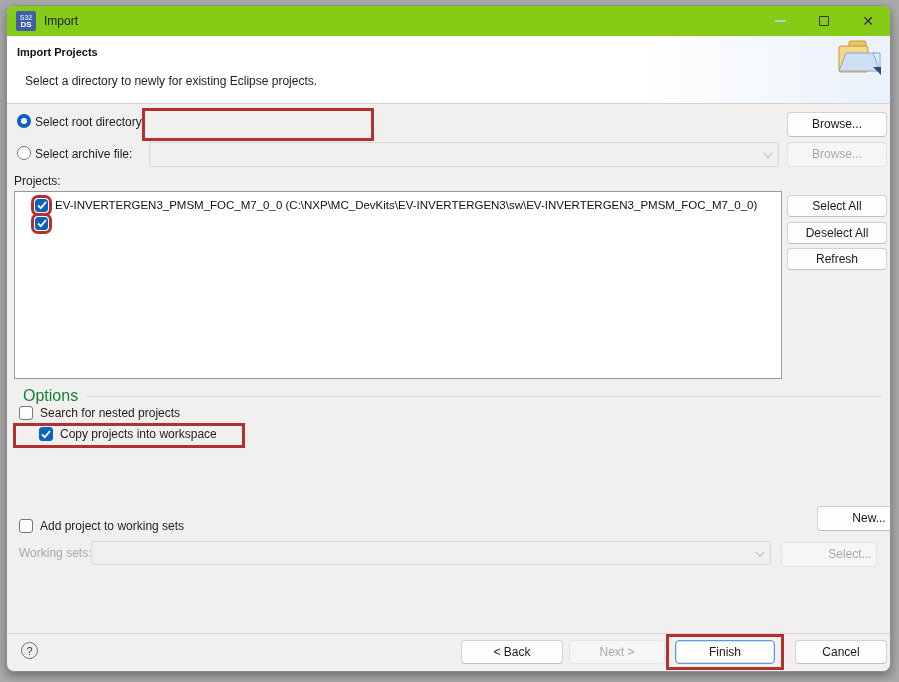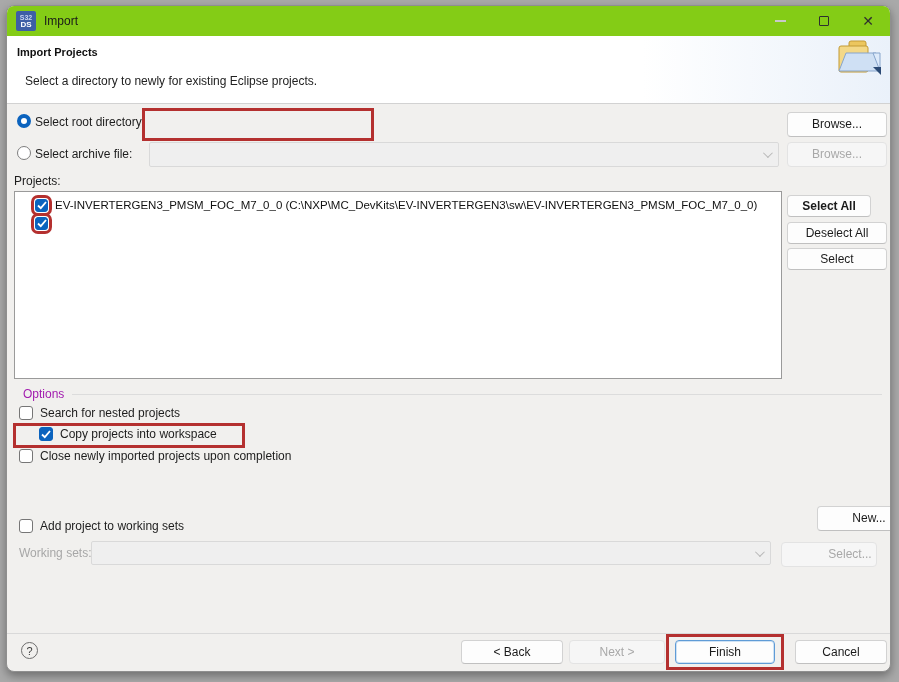--- a/index.html
+++ b/index.html
@@ -76,21 +76,21 @@
   .combo.disabled .chev { border-color:#b9b9b9; }
   .btn {
     position:absolute; height:25px; background:#fdfdfd;
     border:1px solid #d2d2d2; border-bottom-color:#c0c0c0; border-radius:4px;
     font-size:12px; color:#1a1a1a; text-align:center; line-height:23px;
   }
   .btn.disabled { background:#f6f6f6; border-color:#e3e3e3; color:#a8a8a8; }
   .btn.default { border:1px solid #5f9bd6; box-shadow:inset 0 0 0 1px #cfe2f4; }
   .annot { position:absolute; border:3px solid #b4302f; pointer-events:none; }
   .grp-label { display:flex; align-items:center; position:absolute; left:16px; right:8px; }
-  .grp-label span { color:#a21caf; font-size:12px; margin-right:8px; }
+  .grp-label span { color:#15803d; font-size:16px; margin-right:8px; }
   .grp-label i { flex:1; height:1px; background:#dcdcdc; }
   .cbx-row { position:absolute; left:12px; display:flex; align-items:center; gap:7px; font-size:12px; }
   
   .listbox {
     position:absolute; left:7px; top:185px; width:768px; height:188px;
     background:#fff; border:1px solid #9a9a9a; padding:4px 0 0 20px;
   }
   .list-row { display:flex; align-items:center; gap:7px; height:18px; font-size:11.5px; color:#111; white-space:nowrap; }
   .list-row .cbx { width:13px; height:13px; outline:3px solid #b4302f; outline-offset:1px; }
   
@@ -165,45 +165,41 @@
       <span>EV-INVERTERGEN3_PMSM_FOC_M7_0_0 (C:\NXP\MC_DevKits\EV-INVERTERGEN3\sw\EV-INVERTERGEN3_PMSM_FOC_M7_0_0)</span>
     </div>
     <div class="list-row">
       <span class="cbx checked">
         <svg width="10" height="9" viewBox="0 0 10 9">
             <polyline points="1,4.5 3.8,7.2 9,1" fill="none" stroke="#fff" stroke-width="1.8"></polyline>
           </svg>
       </span>
     </div>
   </div>
-  <div class="btn" style="left:780px;top:189px;width:84px;height:22px;line-height:20px;font-weight:bold;">Select All</div>
+  <div class="btn" style="left:780px;top:189px;width:100px;height:22px;line-height:20px;">Select All</div>
   <div class="btn" style="left:780px;top:216px;width:100px;height:22px;line-height:20px;">Deselect All</div>
-  <div class="btn" style="left:780px;top:242px;width:100px;height:22px;line-height:20px;">Select</div>
+  <div class="btn" style="left:780px;top:242px;width:100px;height:22px;line-height:20px;">Refresh</div>
 
   <div class="grp-label" style="top:381px;">
     <span>Options</span>
       <i></i>
   </div>
   <div class="cbx-row" style="top:400px;">
     <span class="cbx"></span>
     <span>Search for nested projects</span>
   </div>
   <div class="cbx-row" style="top:421px;padding-left:20px;">
     <span class="cbx checked">
       <svg width="10" height="9" viewBox="0 0 10 9">
           <polyline points="1,4.5 3.8,7.2 9,1" fill="none" stroke="#fff" stroke-width="1.8"></polyline>
         </svg>
     </span>
     <span>Copy projects into workspace</span>
   </div>
   <div class="annot" style="left:6px;top:417px;width:232px;height:25px;"></div>
-  <div class="cbx-row" style="top:443px;">
-    <span class="cbx"></span>
-    <span>Close newly imported projects upon completion</span>
-  </div>
 
   <div class="cbx-row" style="top:513px;">
     <span class="cbx"></span>
     <span>Add project to working sets</span>
   </div>
   <span class="lbl dim" style="left:12px;top:540px;">Working sets:</span>
   <div class="combo disabled" style="left:84px;top:535px;width:680px;height:24px;">
     <span class="chev"></span>
   </div>
   <div class="btn" style="left:774px;top:500px;width:104px;margin-left:36px;">New...</div>

